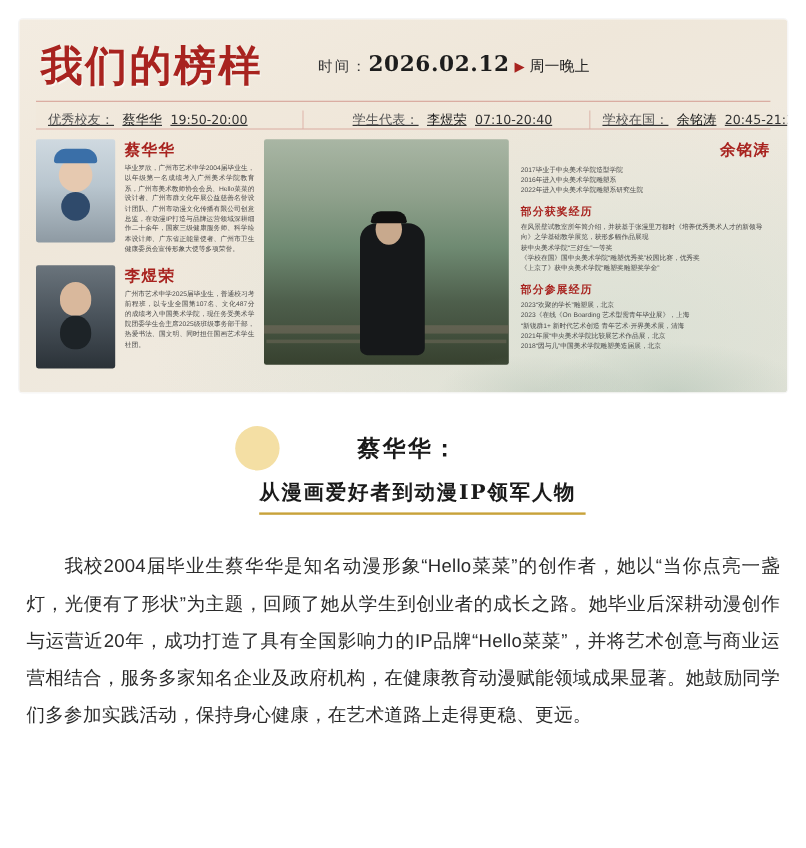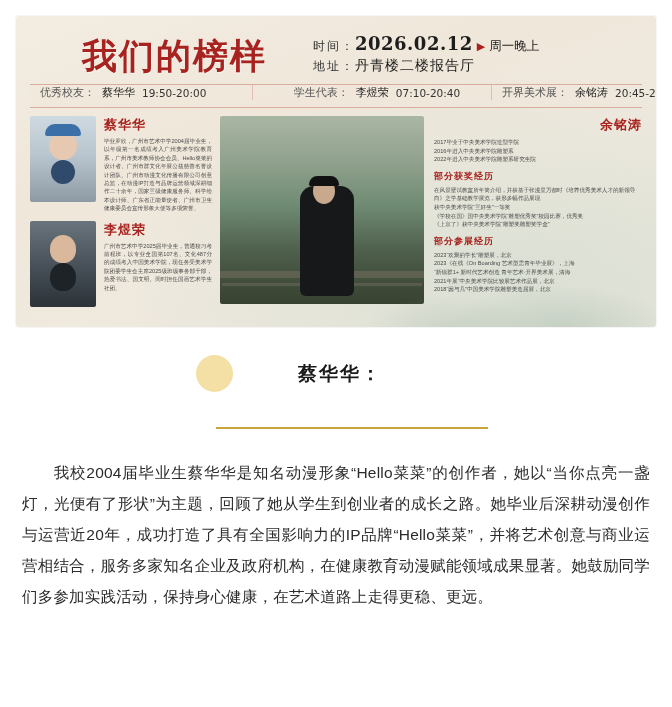--- a/index.html
+++ b/index.html
@@ -66,21 +66,20 @@
   .poster-title {
     font-family: "DejaVu Serif", "Liberation Serif", serif;
     font-size: 35px;
     font-weight: 700;
     color: #a8231f;
     letter-spacing: 2px;
     line-height: 1;
     text-shadow: 1px 1px 0 rgba(255,255,255,0.5);
     white-space: nowrap;
     margin-top: 6px;
-    margin-left: 48px;
   }
   .poster-meta {
     margin-left: 46px;
     margin-top: 6px;
     font-size: 12px;
     color: #3a3a3a;
     line-height: 19px;
   }
   .poster-meta .row { display: flex; align-items: baseline; white-space: nowrap; }
   .poster-meta .lbl {
@@ -101,24 +100,25 @@
   .poster-meta .addr { font-size: 14px; color: #1d1d1d; letter-spacing: 1px; }
 
   
   .namebar {
     position: relative;
     margin: 4px 14px 0 14px;
     background: rgba(240,232,219,0.55);
     border-top: 1px solid rgba(168,35,31,0.30);
     border-bottom: 1px solid rgba(168,35,31,0.30);
     display: flex;
-    align-items: flex-start;
+    align-items: flex-end;
     height: 22px;
     font-size: 11px;
     color: #333;
+    text-decoration: underline;
   }
   .namebar .cell {
     display: flex;
     align-items: center;
     gap: 7px;
     padding: 0 10px;
     white-space: nowrap;
   }
   .namebar .cell.c1 { flex: 0 0 33%; }
   .namebar .cell.c2 { flex: 0 0 34%; justify-content: center; border-left: 1px solid rgba(168,35,31,0.22); border-right: 1px solid rgba(168,35,31,0.22); padding-left: 20px; }
@@ -344,40 +344,36 @@
 
     <div class="poster-head">
       <div class="poster-title">我们的榜样</div>
       <div class="poster-meta">
         <div class="row">
           <span class="lbl">时间：</span>
           <span class="big">2026.02.12</span>
           <span class="tri">▶</span>
           <span class="weekday">周一晚上</span>
         </div>
-        <div class="row">
-          <span class="lbl">地址：</span>
-          <span class="addr">丹青楼二楼报告厅</span>
-        </div>
       </div>
     </div>
 
     <div class="namebar">
       <div class="cell c1">
         <span class="who">优秀校友：</span>
         <span class="nm">蔡华华</span>
         <span class="tm">19:50-20:00</span>
       </div>
       <div class="cell c2">
         <span class="who">学生代表：</span>
         <span class="nm">李煜荣</span>
         <span class="tm">07:10-20:40</span>
       </div>
       <div class="cell c3">
-        <span class="who">开界美术展：</span>
+        <span class="who">学校在国：</span>
         <span class="nm">余铭涛</span>
         <span class="tm">20:45-21:30</span>
       </div>
     </div>
 
     <div class="cards">
 
       <div class="col-left">
         <div class="pcard">
           <div class="photo p1"></div>
@@ -431,18 +427,19 @@
           </div>
         </div>
       </div>
 
     </div>
   </div>
 
   <div class="speaker">
     <div class="dot"></div>
     <div class="sp-name">蔡华华：</div>
+    <div class="sp-sub">从漫画爱好者到动漫IP领军人物</div>
     <div class="sp-underline"></div>
   </div>
 
   <p class="body-para"><span class="indent"></span><span>我校2004届毕业生蔡华华是知名动漫形象“Hello菜菜”的创作者，她以“当你点亮一盏灯，光便有了形状”为主题，回顾了她从学生到创业者的成长之路。她毕业后深耕动漫创作与运营近20年，成功打造了具有全国影响力的IP品牌“Hello菜菜”，并将艺术创意与商业运营相结合，服务多家知名企业及政府机构，在健康教育动漫赋能领域成果显著。她鼓励同学们多参加实践活动，保持身心健康，在艺术道路上走得更稳、更远。</span></p>
 
 </div>
 
 </body></html>

